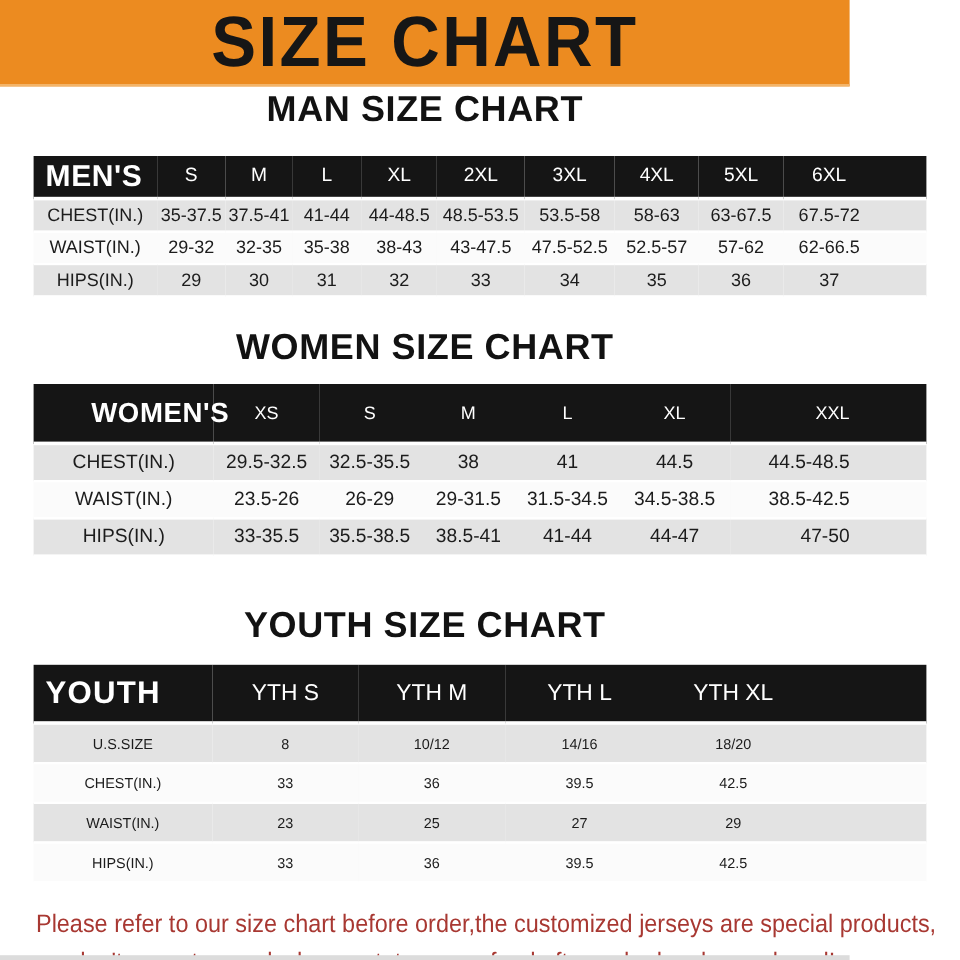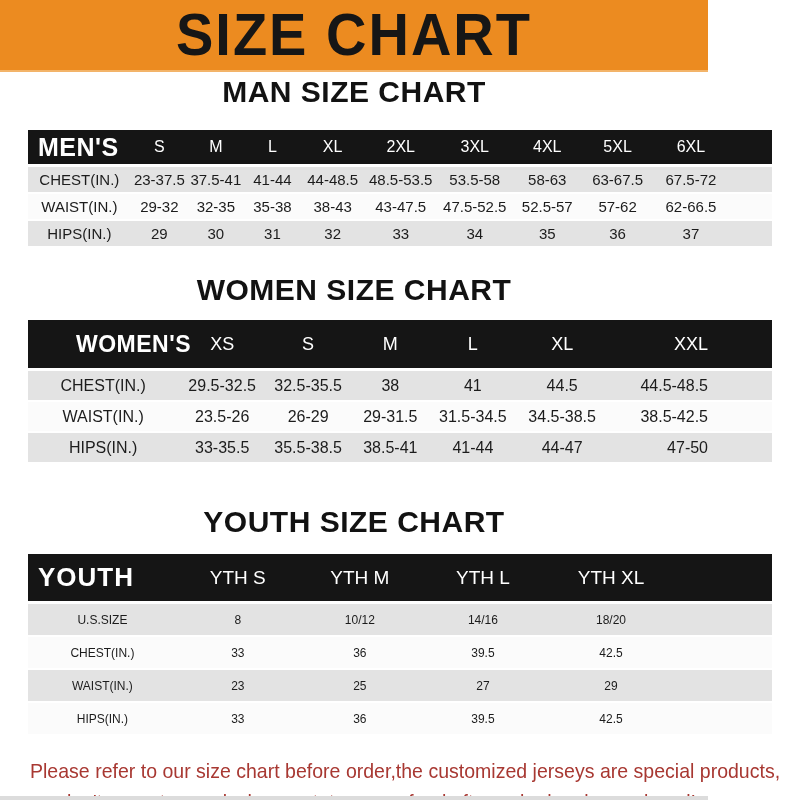--- a/index.html
+++ b/index.html
@@ -50,21 +50,21 @@
   tbody tr:nth-child(odd)  td { background: #e3e3e3; }
   tbody tr:nth-child(even) td { background: #fbfbfb; }
 
   .table-men { margin-top: 20px; }
   .table-men thead th { height: 32px; font-size: 16px; }
   .table-men thead th:first-child { font-size: 25px; letter-spacing: 0.5px; }
   .table-men tbody td { height: 23px; font-size: 15px; }
   .table-men th:last-child, .table-men td:last-child { padding-right: 44px; }
 
   .table-women { margin-top: 12px; }
-  .table-women thead th { height: 46px; font-size: 18px; }
+  .table-women thead th { height: 46px; font-size: 15px; }
   .table-women thead th:first-child { font-size: 23px; letter-spacing: 0.5px; padding-left: 48px; }
   .table-women tbody td { height: 27px; font-size: 16px; }
   .table-women th:last-child, .table-women td:last-child { padding-right: 64px; text-align: right; }
 
   .table-youth { margin-top: 14px; }
   .table-youth thead th { height: 45px; font-size: 19px; }
   .table-youth thead th:first-child { font-size: 26px; letter-spacing: 1px; }
   .table-youth tbody td { height: 29px; font-size: 12px; }
   .table-youth th:last-child, .table-youth td:last-child { padding-right: 96px; }
 
@@ -115,21 +115,21 @@
           <th>2XL</th>
           <th>3XL</th>
           <th>4XL</th>
           <th>5XL</th>
           <th>6XL</th>
         </tr>
       </thead>
       <tbody>
         <tr>
           <td>CHEST(IN.)</td>
-          <td>23-37.5</td>
+          <td>35-37.5</td>
           <td>37.5-41</td>
           <td>41-44</td>
           <td>44-48.5</td>
           <td>48.5-53.5</td>
           <td>53.5-58</td>
           <td>58-63</td>
           <td>63-67.5</td>
           <td>67.5-72</td>
         </tr>
         <tr>

